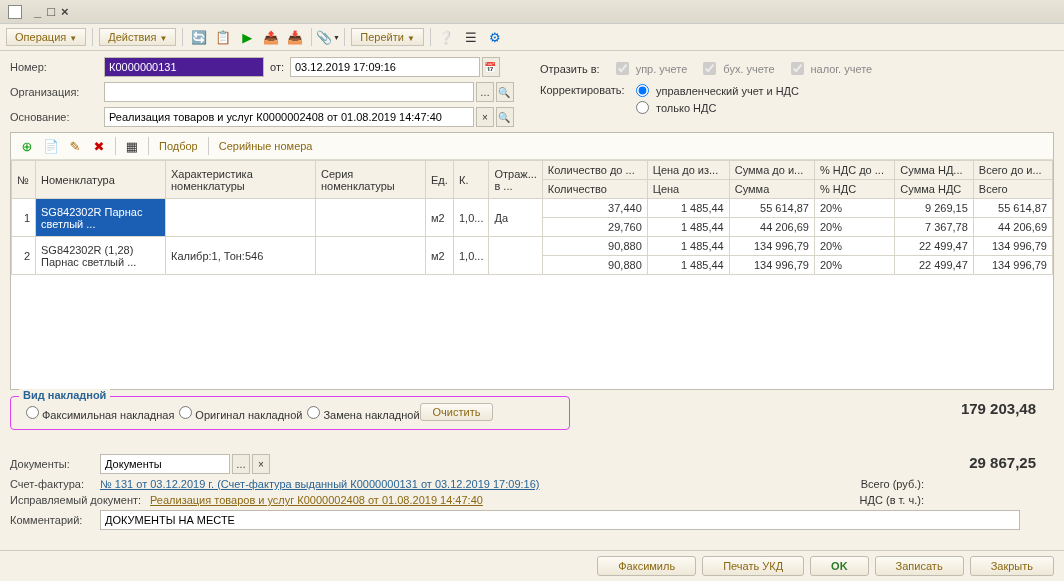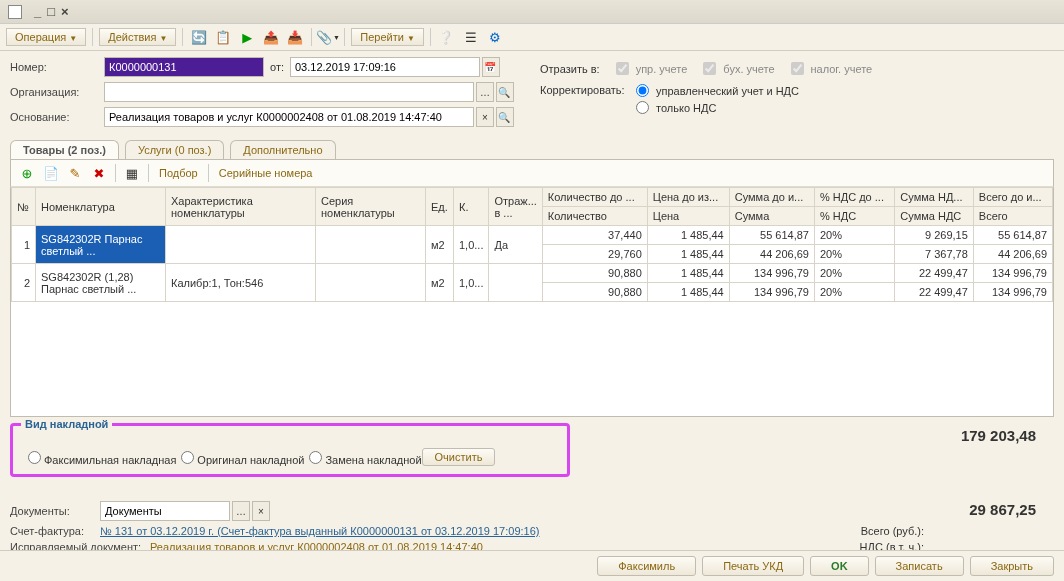--- a/index.html
+++ b/index.html
@@ -115,24 +115,24 @@
   border: 1px solid #d8d4c8;
   padding: 3px 5px;
   text-align: left;
   font-weight: normal;
   font-size: 11px;
 }
 table.data th { background: #f5f1e6; }
 table.data td.num { text-align: right; }
 table.data td.sel { background: #1a5fb4; color: #fff; }
 .fieldset {
-  border: 3px solid #d946ef;
+  border: 1px solid #d946ef;
   border-radius: 4px;
   margin-top: 6px;
-  padding: 22px 10px 8px;
+  padding: 6px 10px 8px;
   position: relative;
 }
 .fieldset .legend {
   position: absolute; top: -8px; left: 8px;
   background: #f5f1e6;
   padding: 0 4px;
   color: #2a6496;
   font-weight: bold;
 }
 .radio-row { display: flex; align-items: center; gap: 0; }
@@ -257,25 +257,20 @@
             </label>
           <label class="radio-group" style="margin-left:0;margin-top:4px">
               <input type="radio" name="cor" style="">
               <span>только НДС</span>
             </label>
         </div>
       </div>
     </div>
   </div>
 
-  <div class="tabs">
-    <div class="tab active">Товары (2 поз.)</div>
-    <div class="tab">Услуги (0 поз.)</div>
-    <div class="tab">Дополнительно</div>
-  </div>
 
   <div class="subtoolbar">
     <span class="ticon" style="color:#090">⊕</span>
     <span class="ticon">📄</span>
     <span class="ticon" style="color:#a60">✎</span>
     <span class="ticon" style="color:#c00">✖</span>
     <span class="sep"></span>
     <span class="ticon">▦</span>
     <span class="sep"></span>
     <span class="tlink">Подбор</span>

